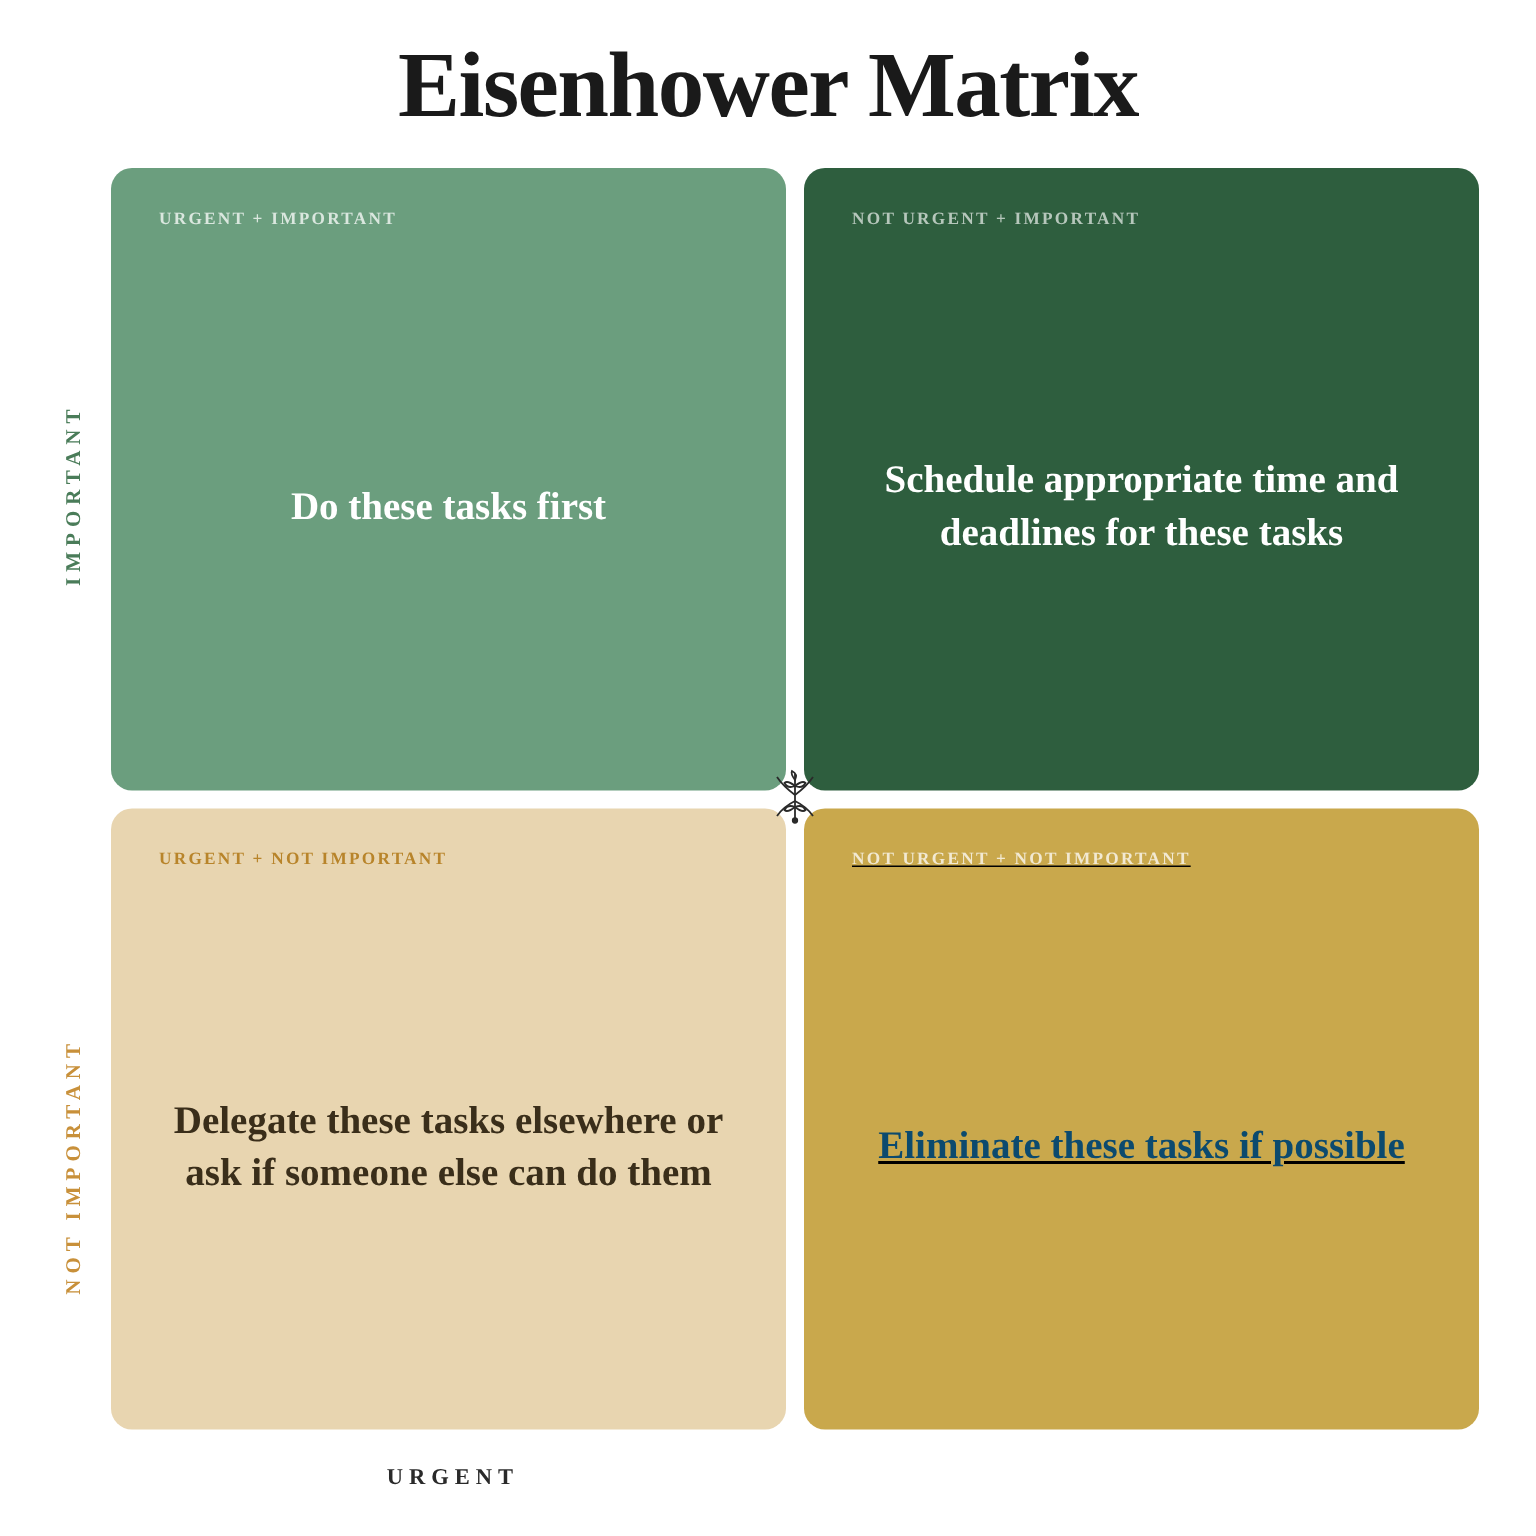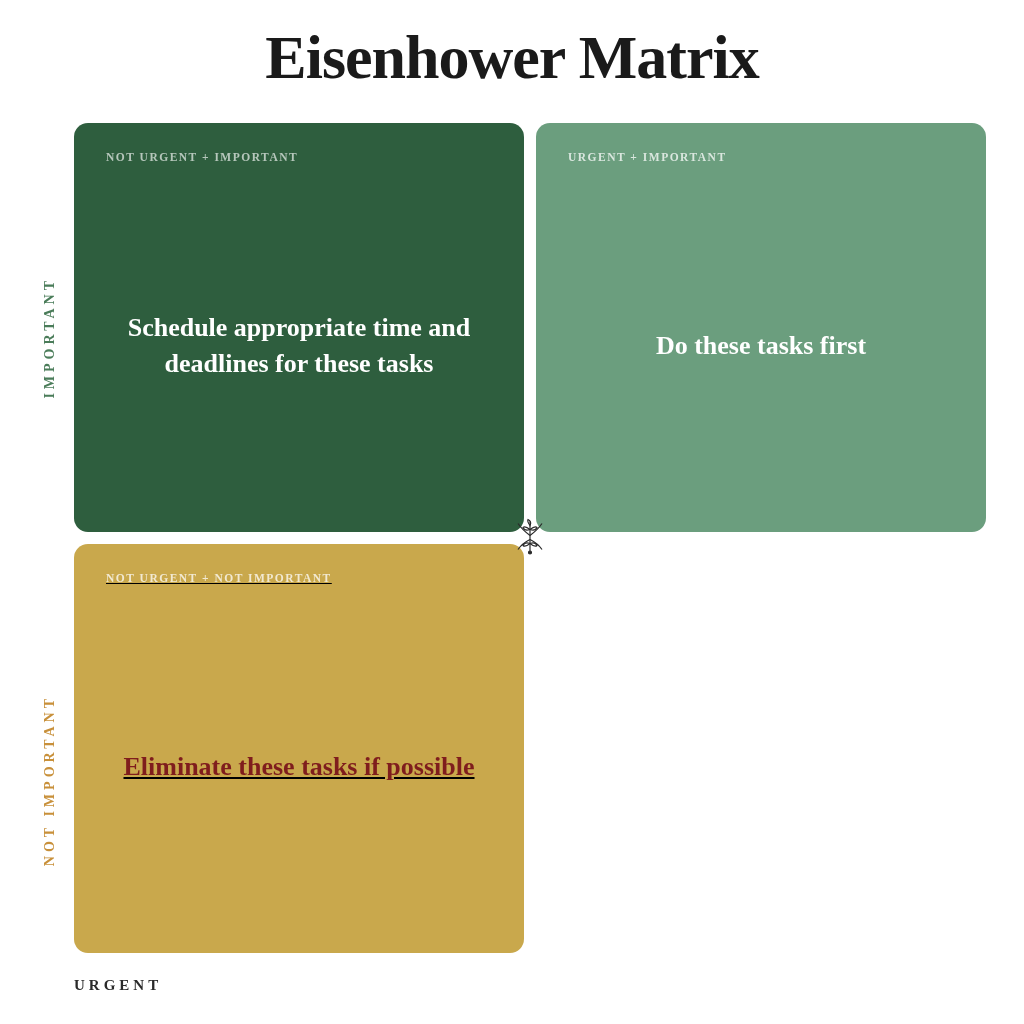--- a/index.html
+++ b/index.html
@@ -24,21 +24,21 @@
       height: 980px;
       display: flex;
       flex-direction: column;
       align-items: center;
     }
 
     .title {
       font-size: 62px;
       font-weight: 700;
       color: #1a1a1a;
-      margin-bottom: 24px;
+      margin-bottom: 13px;
       letter-spacing: -1px;
       font-family: Georgia, serif;
     }
 
     .y-label-important {
       color: #4a7c59;
     }
 
     .y-label-not-important {
       color: #c8903a;
@@ -122,42 +122,42 @@
 
     
     .q4 {
       background-color: #c9a84c;
       text-decoration: underline;
     }
     .q4 .quadrant-label {
       color: rgba(255,255,255,0.75);
     }
     .q4 .quadrant-text {
-      color: #7f1d1d;
+      color: #0c4a6e;
     }
 
     .center-divider {
       position: absolute;
       top: 50%;
       left: 50%;
       transform: translate(-50%, -50%);
       z-index: 10;
       font-size: 28px;
       line-height: 1;
       color: #2a2a2a;
     }
 
     .x-axis-labels {
       display: grid;
       grid-template-columns: 1fr 1fr;
       padding: 10px 6px 0 6px;
     }
 
     .x-label {
-      text-align: left;
+      text-align: center;
       font-size: 15px;
       font-weight: 800;
       letter-spacing: 4px;
       text-transform: uppercase;
       color: #2a2a2a;
       padding: 8px 0;
     }
 
     .rows-wrapper {
       display: flex;
@@ -201,30 +201,34 @@
         <span class="y-half-text y-label-important">IMPORTANT</span>
       </div>
       <div class="y-half">
         <span class="y-half-text y-label-not-important">NOT IMPORTANT</span>
       </div>
     </div>
 
     <div class="matrix-right">
       <div class="matrix-grid">
 
+        <div class="quadrant q1">
+          <div class="quadrant-label">URGENT + IMPORTANT</div>
+          <div class="quadrant-text">Do these tasks first</div>
+        </div>
+
         <div class="quadrant q2">
           <div class="quadrant-label">NOT URGENT + IMPORTANT</div>
           <div class="quadrant-text">Schedule appropriate time and deadlines for these tasks</div>
         </div>
 
-        <div class="quadrant q1">
-          <div class="quadrant-label">URGENT + IMPORTANT</div>
-          <div class="quadrant-text">Do these tasks first</div>
-        </div>
-
+        <div class="quadrant q3">
+          <div class="quadrant-label">URGENT + NOT IMPORTANT</div>
+          <div class="quadrant-text">Delegate these tasks elsewhere or ask if someone else can do them</div>
+        </div>
 
         <div class="quadrant q4">
           <div class="quadrant-label">NOT URGENT + NOT IMPORTANT</div>
           <div class="quadrant-text">Eliminate these tasks if possible</div>
         </div>
 
         <div class="center-divider">
           <svg width="44" height="44" viewBox="0 0 44 44" fill="none" xmlns="http://www.w3.org/2000/svg">
             <g stroke="#2a2a2a" stroke-width="1.2" fill="none">
 

